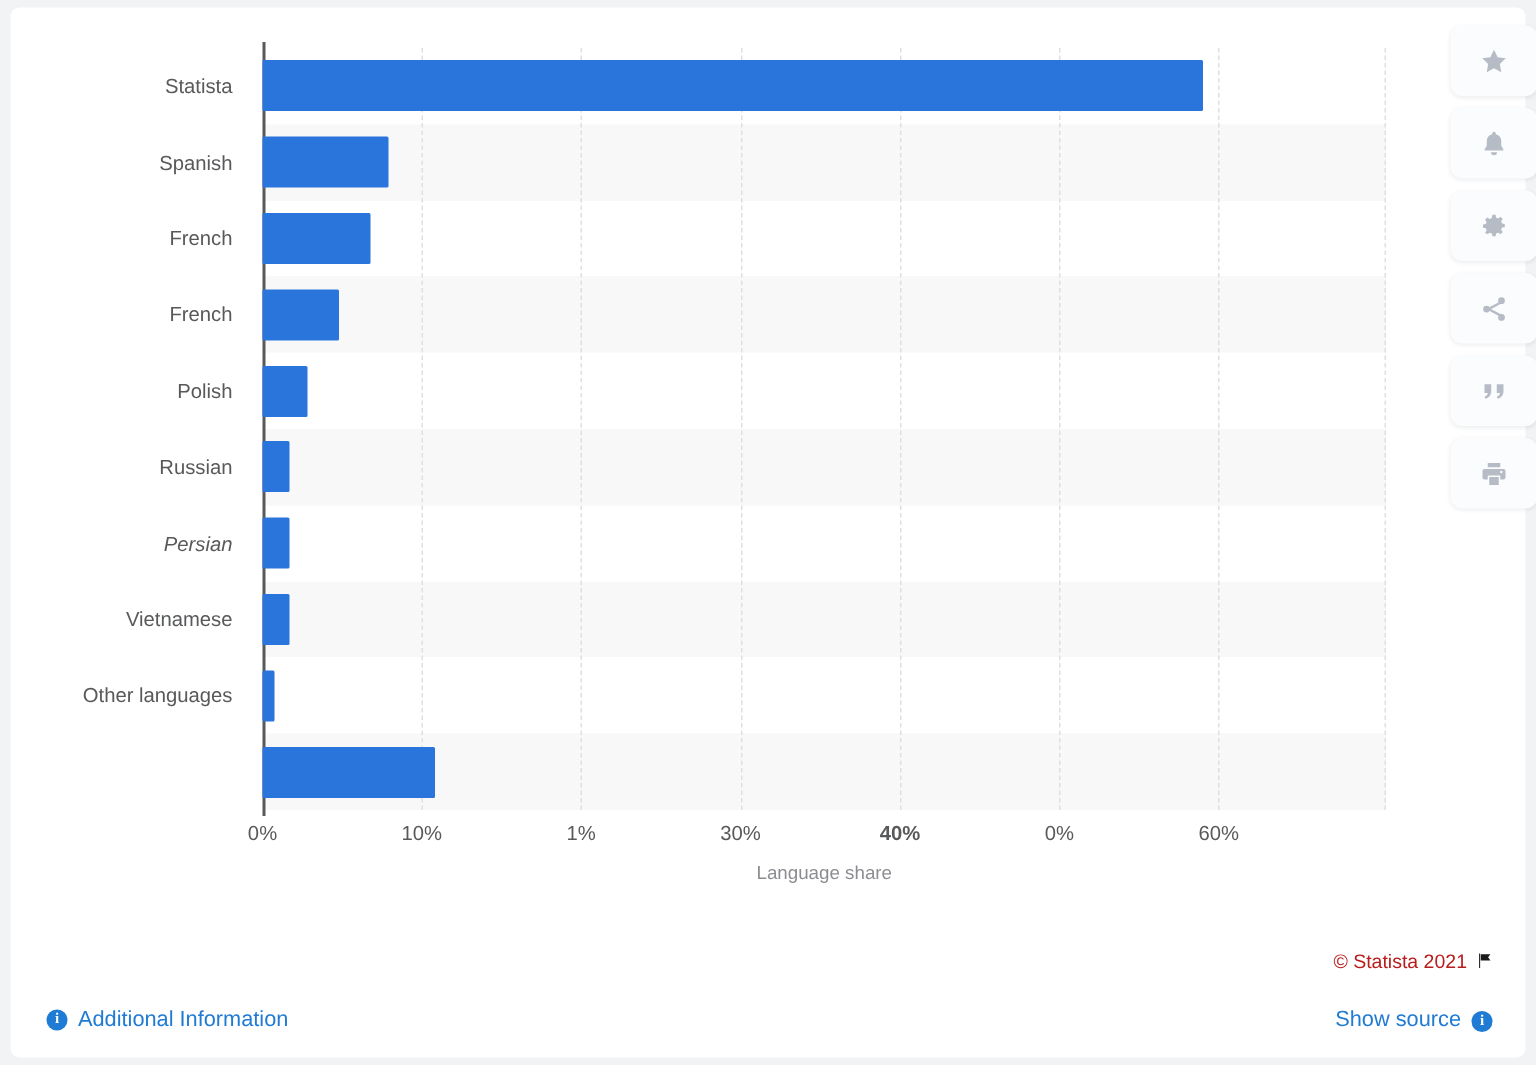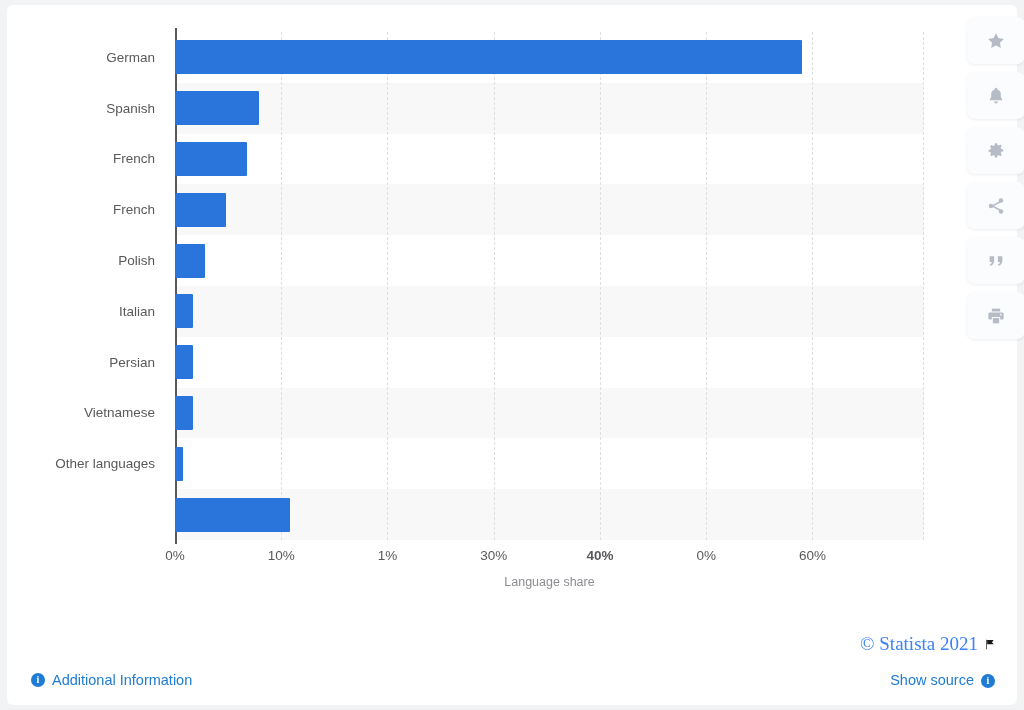--- a/index.html
+++ b/index.html
@@ -119,27 +119,26 @@
     justify-content: center;
     box-shadow: 0 1px 3px rgba(30,40,60,.08);
     cursor: pointer;
   }
   .rail-btn svg { display: block; fill: #b6bcc6; }
 
   
   #copyright {
     position: absolute;
     right: 22px; top: 628px;
-    font-size: 19px;
-    color: #3b82f6;
+    font-size: 13px;
+    color: #b91c1c;
     display: flex;
     align-items: center;
     gap: 6px;
     white-space: nowrap;
-    font-family: Liberation Serif, serif;
   }
   #copyright .flag { width: 11px; height: 11px; display:block; fill:#1a1a1a; }
 
   #footer-links {
     position: absolute;
     left: 0; right: 0; top: 660px;
     height: 30px;
     padding: 0 22px 0 24px;
     display: flex;
     align-items: center;
@@ -166,27 +165,27 @@
     font-family: "Liberation Serif", serif;
     flex: 0 0 auto;
   }
 </style>
 </head>
 <body>
 
 <div id="card">
 
   <div id="ylabels">
-      <div class="ylabel" style="height: 50.8px;">German</div>
+      <div class="ylabel" style="height: 50.8px;">Statista</div>
       <div class="ylabel" style="height: 50.8px;">Spanish</div>
       <div class="ylabel" style="height: 50.8px;">French</div>
       <div class="ylabel" style="height: 50.8px;">French</div>
       <div class="ylabel" style="height: 50.8px;">Polish</div>
-      <div class="ylabel" style="height: 50.8px;">Italian</div>
-      <div class="ylabel" style="height: 50.8px;">Persian</div>
+      <div class="ylabel" style="height: 50.8px;">Russian</div>
+      <div class="ylabel" style="height: 50.8px; font-style: italic;">Persian</div>
       <div class="ylabel" style="height: 50.8px;">Vietnamese</div>
       <div class="ylabel" style="height: 50.8px;">Other languages</div>
     </div>
 
   <div id="plot">
     <div id="bands">
         <div class="band" style="top: 50.8px; height: 50.8px; background: rgb(248, 248, 249);"></div>
         <div class="band" style="top: 152.4px; height: 50.8px; background: rgb(248, 248, 249);"></div>
         <div class="band" style="top: 254px; height: 50.8px; background: rgb(248, 248, 249);"></div>
         <div class="band" style="top: 355.6px; height: 50.8px; background: rgb(248, 248, 249);"></div>

